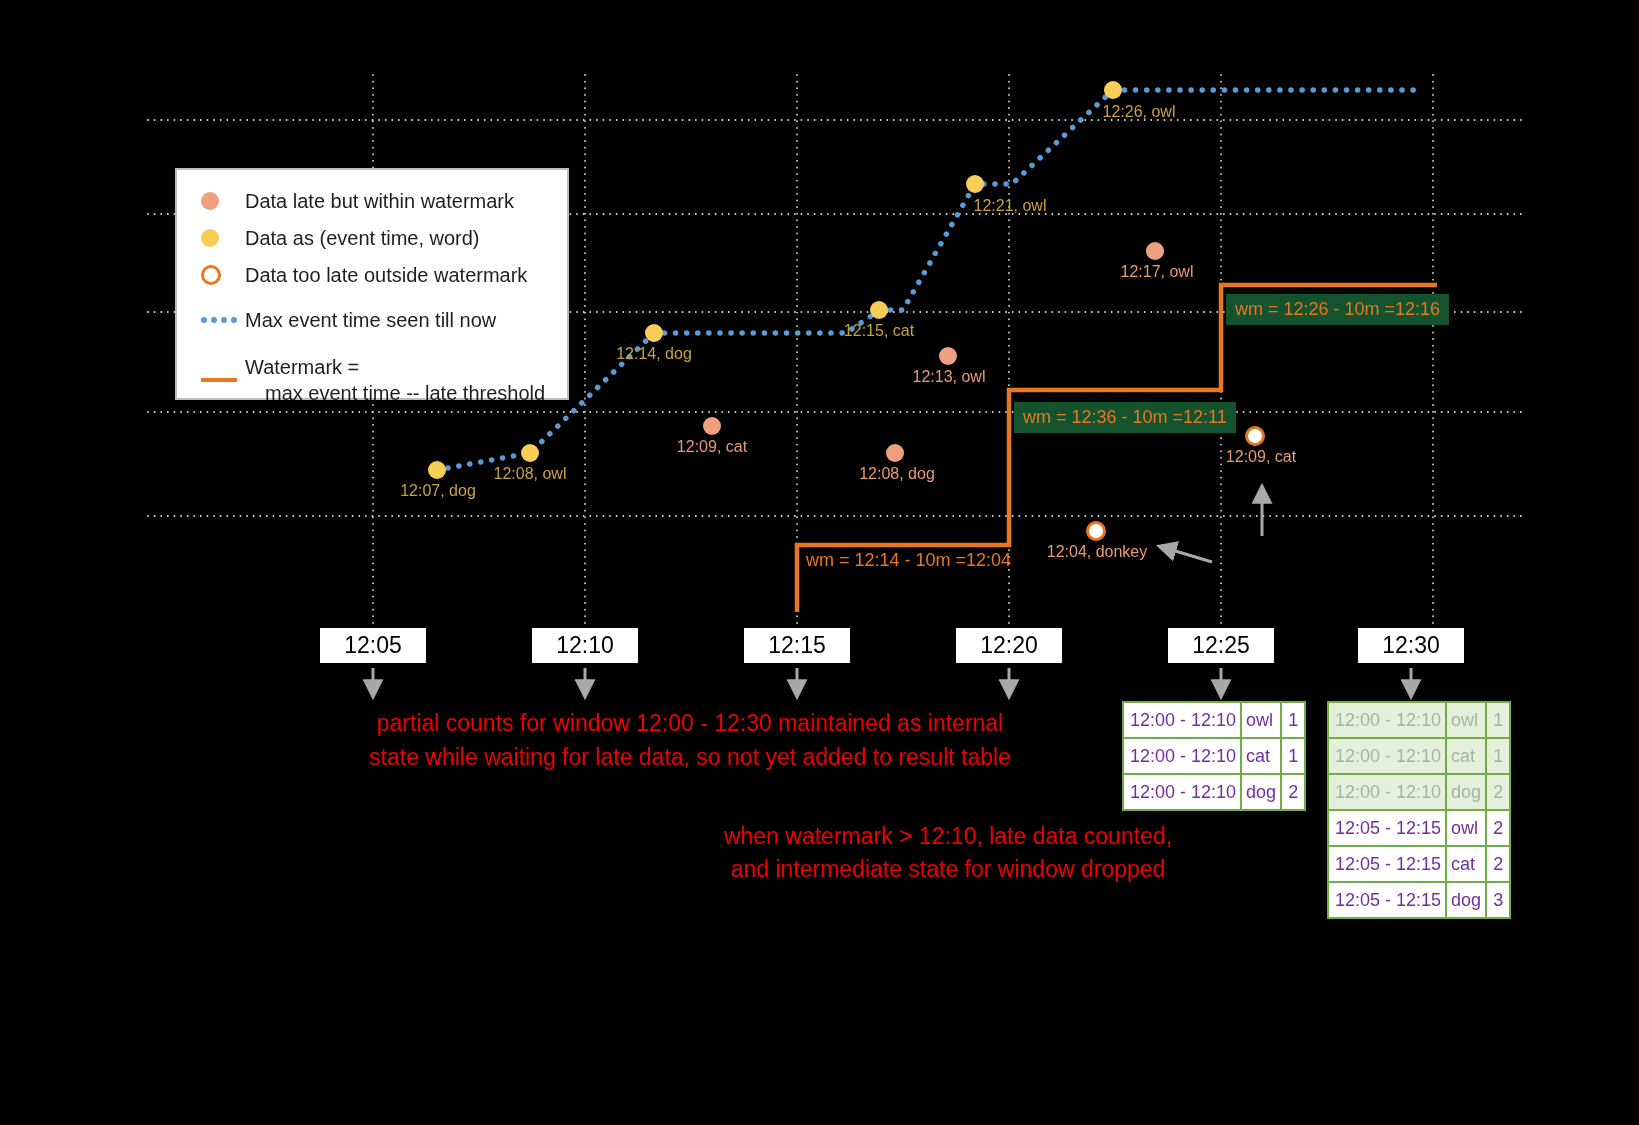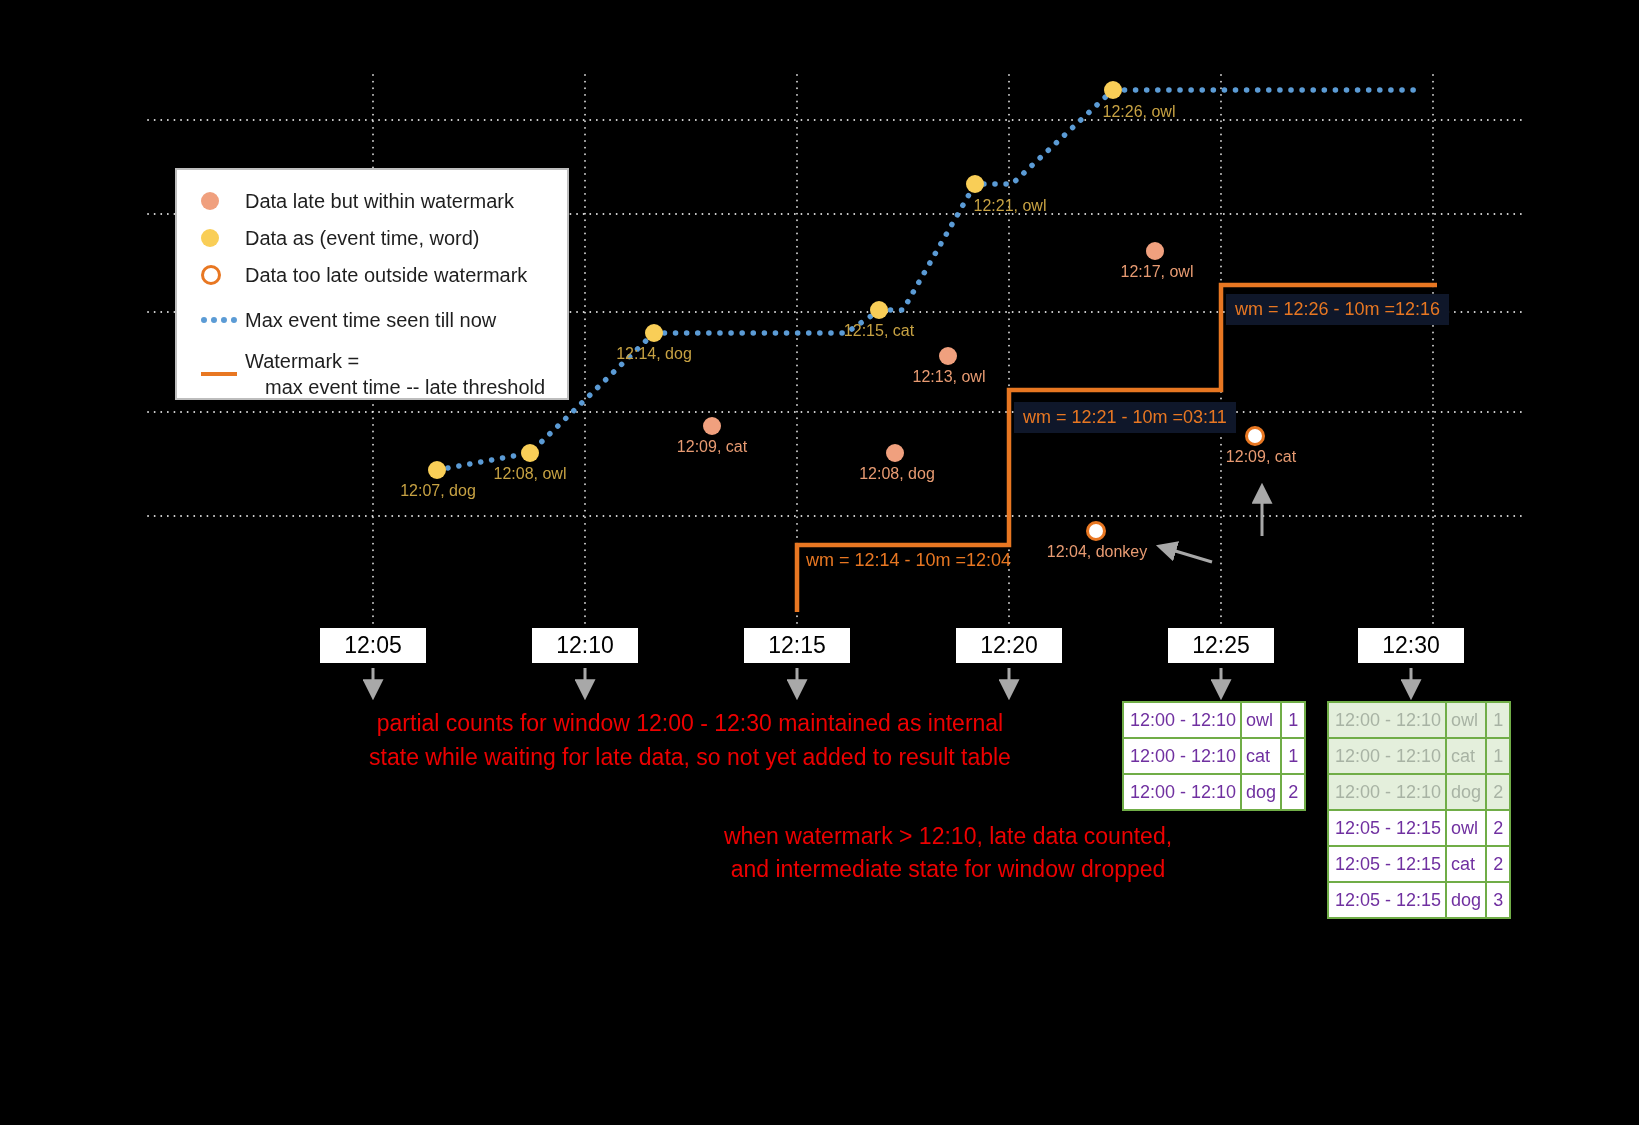--- a/index.html
+++ b/index.html
@@ -16,35 +16,35 @@
   .dot.late { background:#F0A07E; }
   .dot.too-late { width:20px; height:20px; background:#FFFFFF; border:3.5px solid #E87722; }
   .pt-label { position:absolute; width:160px; text-align:center; font-size:16px; white-space:nowrap; }
   .pt-label.on-time { color:#C7A243; }
   .pt-label.late, .pt-label.too-late { color:#E89B72; }
 
   
   .legend { position:absolute; left:175px; top:168px; width:394px; height:232px;
     background:#FFFFFF; border:2px solid #BDBDBD; color:#1F1F1F; padding-top:12px; }
   .lg-row { display:flex; align-items:center; height:37px; padding-left:24px; font-size:20px; }
-  .lg-row.wm { height:auto; margin-top:10px; align-items:center; }
+  .lg-row.wm { height:auto; margin-top:16px; align-items:center; }
   .lg-row.gap { margin-top:8px; }
   .lg-marker { flex:0 0 44px; display:flex; align-items:center; }
   .lg-dot { width:18px; height:18px; border-radius:50%; display:inline-block; }
   .lg-dot.on-time { background:#F9CE57; }
   .lg-dot.late { background:#F0A07E; }
   .lg-dot.too-late { background:#FFFFFF; border:3.5px solid #E87722; width:20px; height:20px; }
   .lg-line-blue { width:36px; border-top:6px dotted #5B9BD5; display:inline-block; }
   .lg-line-orange { width:36px; height:4px; background:#E87722; display:inline-block; }
   .lg-text { font-size:20px; line-height:26px; }
   .lg-indent { padding-left:20px; }
 
   
   .wm-label { position:absolute; color:#E87722; font-size:18px; white-space:nowrap; }
-  .wm-label.boxed { background:#0f172a; padding:5px 9px; }
+  .wm-label.boxed { background:#14532d; padding:5px 9px; }
 
   
   .timebox { position:absolute; width:106px; height:35px; background:#FFFFFF; color:#000;
     font-size:23px; text-align:center; line-height:35px; }
 
   
   .note-box { position:absolute; left:1208px; top:537px; width:226px; background:#FFFFFF;
     color:#111; font-size:22px; line-height:29px; text-align:center; padding:6px 0; }
 
   
@@ -166,21 +166,21 @@
   <div class="pt-label late" style="left:869px;top:368px">12:13, owl</div>
   <div class="dot late" style="left:1146px;top:242px"></div>
   <div class="pt-label late" style="left:1077px;top:263px">12:17, owl</div>
 
   <div class="dot too-late" style="left:1086px;top:521px"></div>
   <div class="pt-label too-late" style="left:1017px;top:543px">12:04, donkey</div>
   <div class="dot too-late" style="left:1245px;top:426px"></div>
   <div class="pt-label too-late" style="left:1181px;top:448px">12:09, cat</div>
 
   <div class="wm-label" style="left:806px;top:550px">wm = 12:14 - 10m =12:04</div>
-  <div class="wm-label boxed" style="left:1014px;top:402px">wm = 12:21 - 10m =03:11</div>
+  <div class="wm-label boxed" style="left:1014px;top:402px">wm = 12:36 - 10m =12:11</div>
   <div class="wm-label boxed" style="left:1226px;top:294px">wm = 12:26 - 10m =12:16</div>
 
 
   <div class="timebox" style="left:320px;top:628px">12:05</div>
   <div class="timebox" style="left:532px;top:628px">12:10</div>
   <div class="timebox" style="left:744px;top:628px">12:15</div>
   <div class="timebox" style="left:956px;top:628px">12:20</div>
   <div class="timebox" style="left:1168px;top:628px">12:25</div>
   <div class="timebox" style="left:1358px;top:628px">12:30</div>
 

